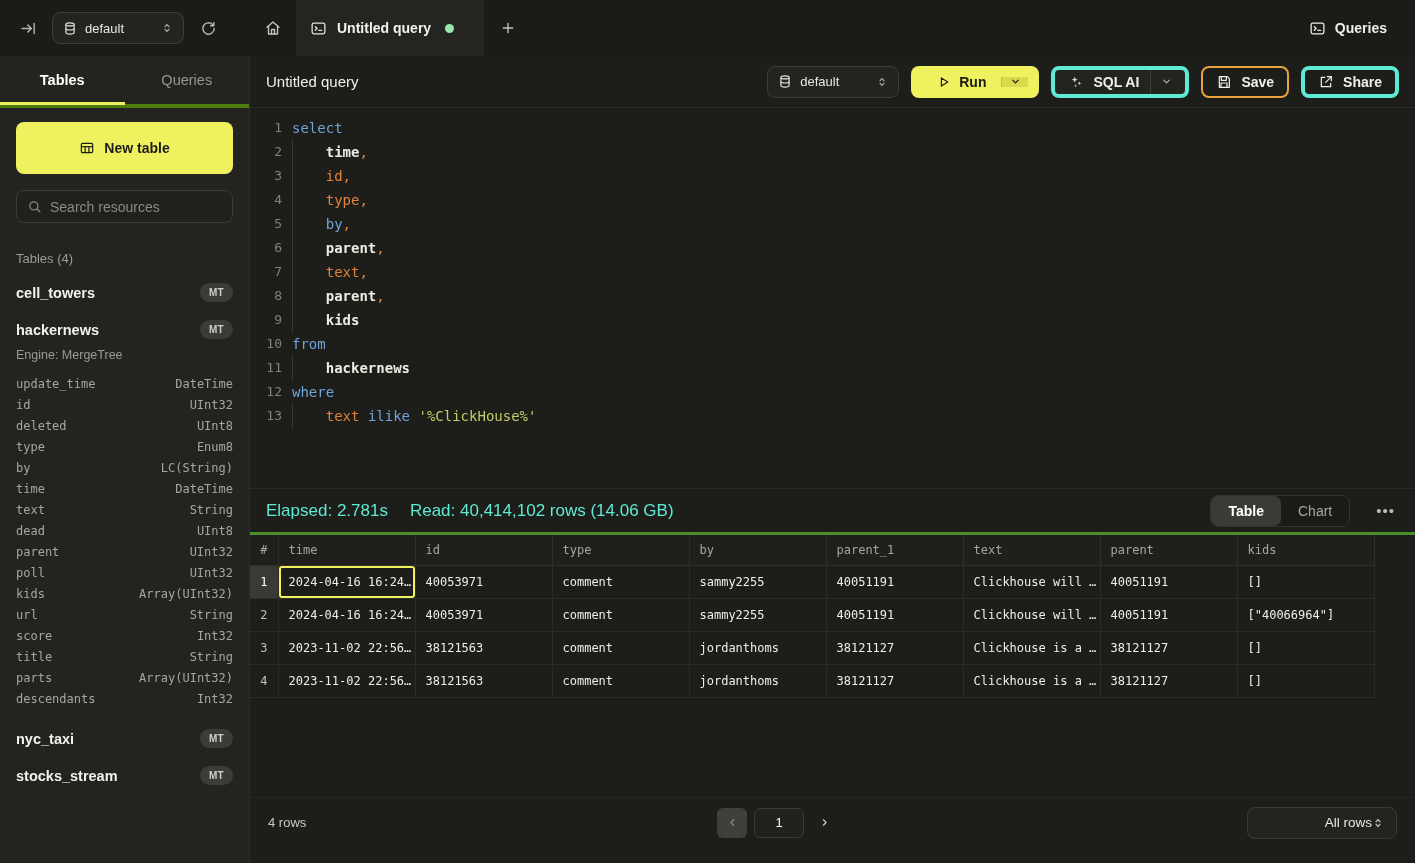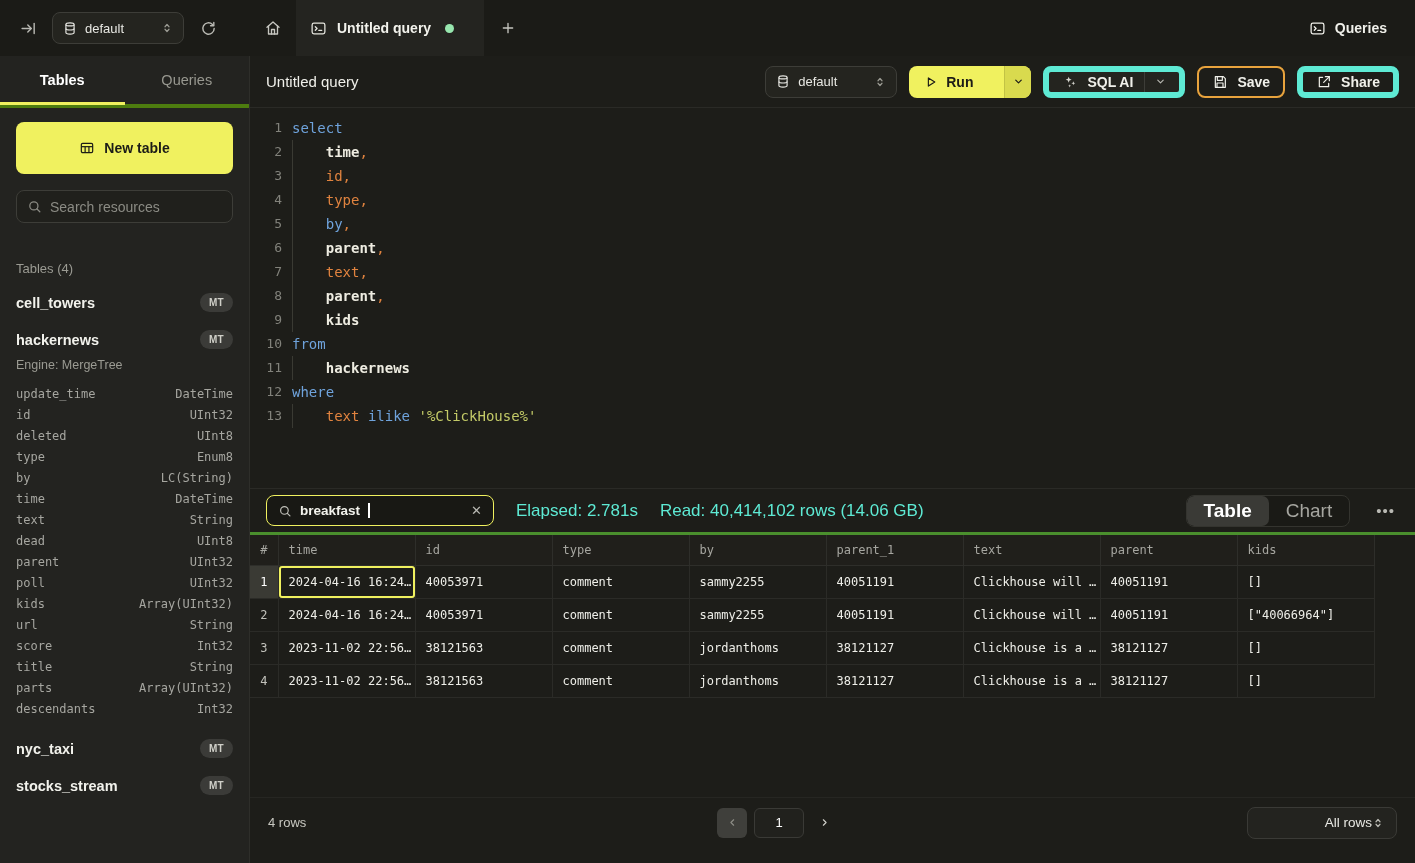--- a/index.html
+++ b/index.html
@@ -32,40 +32,40 @@
   .topbar-right { display:flex; align-items:center; padding-right:28px; }
   .queries-btn { display:flex; align-items:center; gap:9px; color:#f0f0ea; font-size:14px; font-weight:600; background:none; border:none; cursor:pointer; }
 
   
   .sidebar { grid-row:2; background:#232320; border-right:1px solid #2e2e2a; display:flex; flex-direction:column; overflow:hidden; }
   .side-tabs { height:52px; flex:none; display:flex; border-bottom:4px solid #4d7c0f; }
   .side-tab { flex:1; display:flex; align-items:center; justify-content:center; font-size:14.5px; color:#97978f; position:relative; cursor:pointer; }
   .side-tab.active { color:#ffffff; font-weight:600; }
   .side-tab.active::after { content:""; position:absolute; left:0; right:0; bottom:-1px; height:3px; background:var(--accent,#f0f15f); }
   .new-table-btn { margin:14px 16px 0; height:52px; flex:none; background:var(--accent,#f0f15f); color:#1c1c17; border:none; border-radius:8px; display:flex; align-items:center; justify-content:center; gap:9px; font-size:14px; font-weight:600; font-family:inherit; cursor:pointer; }
-  .side-search { margin:16px 16px 16px; height:33px; flex:none; border:1px solid #3d3d38; background:#20201c; border-radius:8px; display:flex; align-items:center; gap:8px; padding:0 10px; }
+  .side-search { margin:16px 16px 6px; height:33px; flex:none; border:1px solid #3d3d38; background:#20201c; border-radius:8px; display:flex; align-items:center; gap:8px; padding:0 10px; }
   .side-search input { flex:1; background:transparent; border:none; outline:none; color:#e8e8e3; font-size:14px; font-family:inherit; }
   .side-search input::placeholder { color:#8b8b84; }
   .section-label { margin:22px 16px 8px; font-size:13px; color:#9b9b93; flex:none; }
   .side-list { overflow:hidden; }
   .table-item { display:flex; align-items:center; justify-content:space-between; padding:9px 16px; cursor:pointer; }
   .table-item .tname { font-size:14.5px; font-weight:600; color:#f2f2ec; }
   .badge { background:#3b3b38; color:#cfcfc8; font-size:10px; font-weight:700; padding:4px 9px; border-radius:10px; letter-spacing:.3px; }
   .engine-line { padding:0 16px 8px; font-size:12.5px; color:#9b9b93; }
   .cols { padding:4px 0 10px; }
   .col-row { display:flex; justify-content:space-between; padding:1px 16px; font-family:"DejaVu Sans Mono", monospace; font-size:12px; line-height:19px; color:#a6a6a0; }
 
   
   .main { grid-row:2; display:flex; flex-direction:column; overflow:hidden; background:#1d1d19; }
   .toolbar { height:52px; flex:none; display:flex; align-items:center; gap:12px; padding:0 16px; border-bottom:1px solid #2a2a26; }
   .toolbar-title { flex:1; font-size:15px; color:#f0f0ea; }
-  .run-btn { display:flex; height:32px; border-radius:8px; overflow:hidden; border:none; padding:0; background:var(--accent,#f0f15f); cursor:pointer; font-family:inherit;gap:16px; }
+  .run-btn { display:flex; height:32px; border-radius:8px; overflow:hidden; border:none; padding:11px; background:var(--accent,#f0f15f); cursor:pointer; font-family:inherit; }
   .run-main { display:flex; align-items:center; gap:8px; padding:0 15px; color:#1c1c17; font-size:14px; font-weight:600; }
   .run-caret { width:27px; background:var(--run-caret,#d9da4e); border-left:1px solid #c2c345; display:flex; align-items:center; justify-content:center; color:#1c1c17; }
-  .ghost-btn { height:32px; display:flex; align-items:center; gap:9px; padding:0 13px; background:#24241f; border:6px solid #5eead4; border-radius:8px; color:#f0f0ea; font-size:14px; font-weight:600; font-family:inherit; cursor:pointer; }
+  .ghost-btn { height:32px; display:flex; align-items:center; gap:9px; padding:0 13px; background:#24241f; border:4px solid #5eead4; border-radius:8px; color:#f0f0ea; font-size:14px; font-weight:600; font-family:inherit; cursor:pointer; }
   .split-right { padding-left:10px; margin-left:2px; border-left:1px solid #3d3d38; align-self:stretch; display:flex; align-items:center; color:#b9b9b3; }
   .save-btn { background:transparent; border:2px solid var(--save-orange,#e8a33d); }
   .share-btn { background:transparent; }
 
   
   .editor { height:380px; flex:none; padding-top:8px; font-family:"DejaVu Sans Mono", monospace; font-size:14px; overflow:hidden; }
   .code-line { display:flex; height:24px; line-height:24px; }
   .gutter { width:34px; flex:none; text-align:right; color:#82827b; font-size:13px; padding-right:2px; }
   .code { position:relative; padding-left:8px; white-space:pre; }
   .code.indented::before { content:""; position:absolute; left:8px; top:0; bottom:0; width:1px; background:#3a3a33; }
@@ -78,21 +78,21 @@
   
   .results-bar { height:44px; flex:none; display:flex; align-items:center; gap:22px; padding:0 16px; border-top:1px solid #2a2a26; }
   .res-search { width:228px; height:31px; flex:none; border:1.5px solid var(--accent,#f0f15f); border-radius:8px; background:#181814; display:flex; align-items:center; gap:8px; padding:0 11px; cursor:text; }
   .res-search .val { font-size:13.5px; color:#f2f2ec; font-weight:600; }
   .caret { width:1.5px; height:15px; background:#fff; animation: blink 1.1s steps(1) infinite; }
   @keyframes blink { 50% { opacity:0; } }
   .res-search .clear { margin-left:auto; color:#b9b9b3; font-size:13px; cursor:pointer; }
   .stat { font-size:17px; color:#5eead4; }
   .spacer { flex:1; }
   .toggle { display:flex; height:32px; border:1px solid #34342f; background:#1a1a16; border-radius:8px; overflow:hidden; }
-  .toggle-opt { padding:0 17px; display:flex; align-items:center; font-size:19px; color:#a6a6a0; cursor:pointer; }
+  .toggle-opt { padding:0 17px; display:flex; align-items:center; font-size:14px; color:#a6a6a0; cursor:pointer; }
   .toggle-opt.active { background:#3a3a36; color:#ffffff; border-radius:7px; font-weight:600; }
   .ellipsis-btn { color:#b9b9b3; font-size:15px; letter-spacing:1px; background:none; border:none; cursor:pointer; padding:0 4px; }
   .green-line { height:3px; flex:none; background:var(--divider-green,#4a8f2d); cursor:row-resize; }
 
   table.grid { border-collapse:collapse; table-layout:fixed; width:1124px; font-family:"DejaVu Sans Mono", monospace; font-size:12px; }
   .grid col.c-num { width:28px; } .grid col.c { width:137px; }
   .grid th { height:30px; font-weight:normal; text-align:left; padding:0 10px; color:#a6a6a0; background:#201f1b; border-right:1px solid #2e2e2a; border-bottom:1px solid #2e2e2a; }
   .grid th.num { text-align:center; padding:0; }
   .grid td { height:33px; padding:0 10px; color:#eeeee8; border-right:1px solid #2b2b27; border-bottom:1px solid #2b2b27; white-space:nowrap; overflow:hidden; cursor:cell; }
   .grid td.num { text-align:center; padding:0; color:#c2c2bb; cursor:pointer; }
@@ -443,31 +443,20 @@
           <span class="gutter">12</span>
           <span class="code"><span class="tk-kw">where</span></span>
         </div>
         <div class="code-line">
           <span class="gutter">13</span>
           <span class="code indented"><span>    </span><span class="tk-o">text</span><span> </span><span class="tk-kw">ilike</span><span> </span><span class="tk-str">'%ClickHouse%'</span></span>
         </div>
       </div>
 
     <div class="results-bar">
-      <div class="res-search">
-        <span style="color:#c0c0b9">
-          <svg width="14" height="14" viewBox="0 0 24 24" fill="none" stroke="currentColor" stroke-width="2" stroke-linecap="round">
-              <circle cx="11" cy="11" r="6.5"></circle>
-              <path d="M16 16l4.5 4.5"></path>
-            </svg>
-        </span>
-        <span class="val">breakfast</span>
-        <span class="caret"></span>
-        <span class="clear">✕</span>
-      </div>
       <span class="stat">Elapsed: 2.781s</span>
       <span class="stat">Read: 40,414,102 rows (14.06 GB)</span>
       <span class="spacer"></span>
       <div class="toggle" id="view-toggle">
           <div class="toggle-opt active">Table</div>
           <div class="toggle-opt">Chart</div>
         </div>
       <button class="ellipsis-btn">
         <span>•••</span>
       </button>

